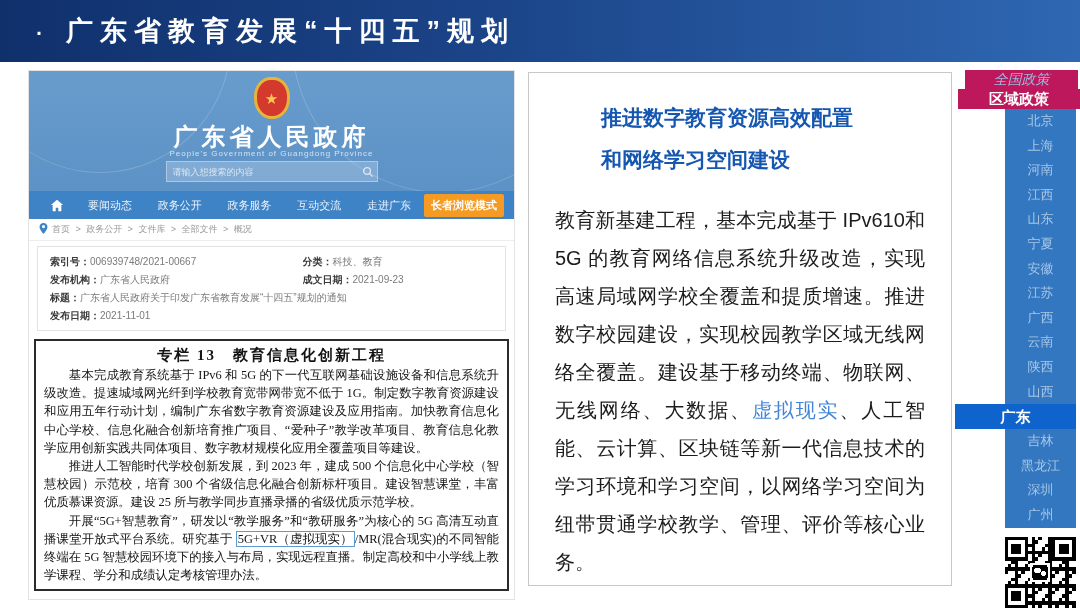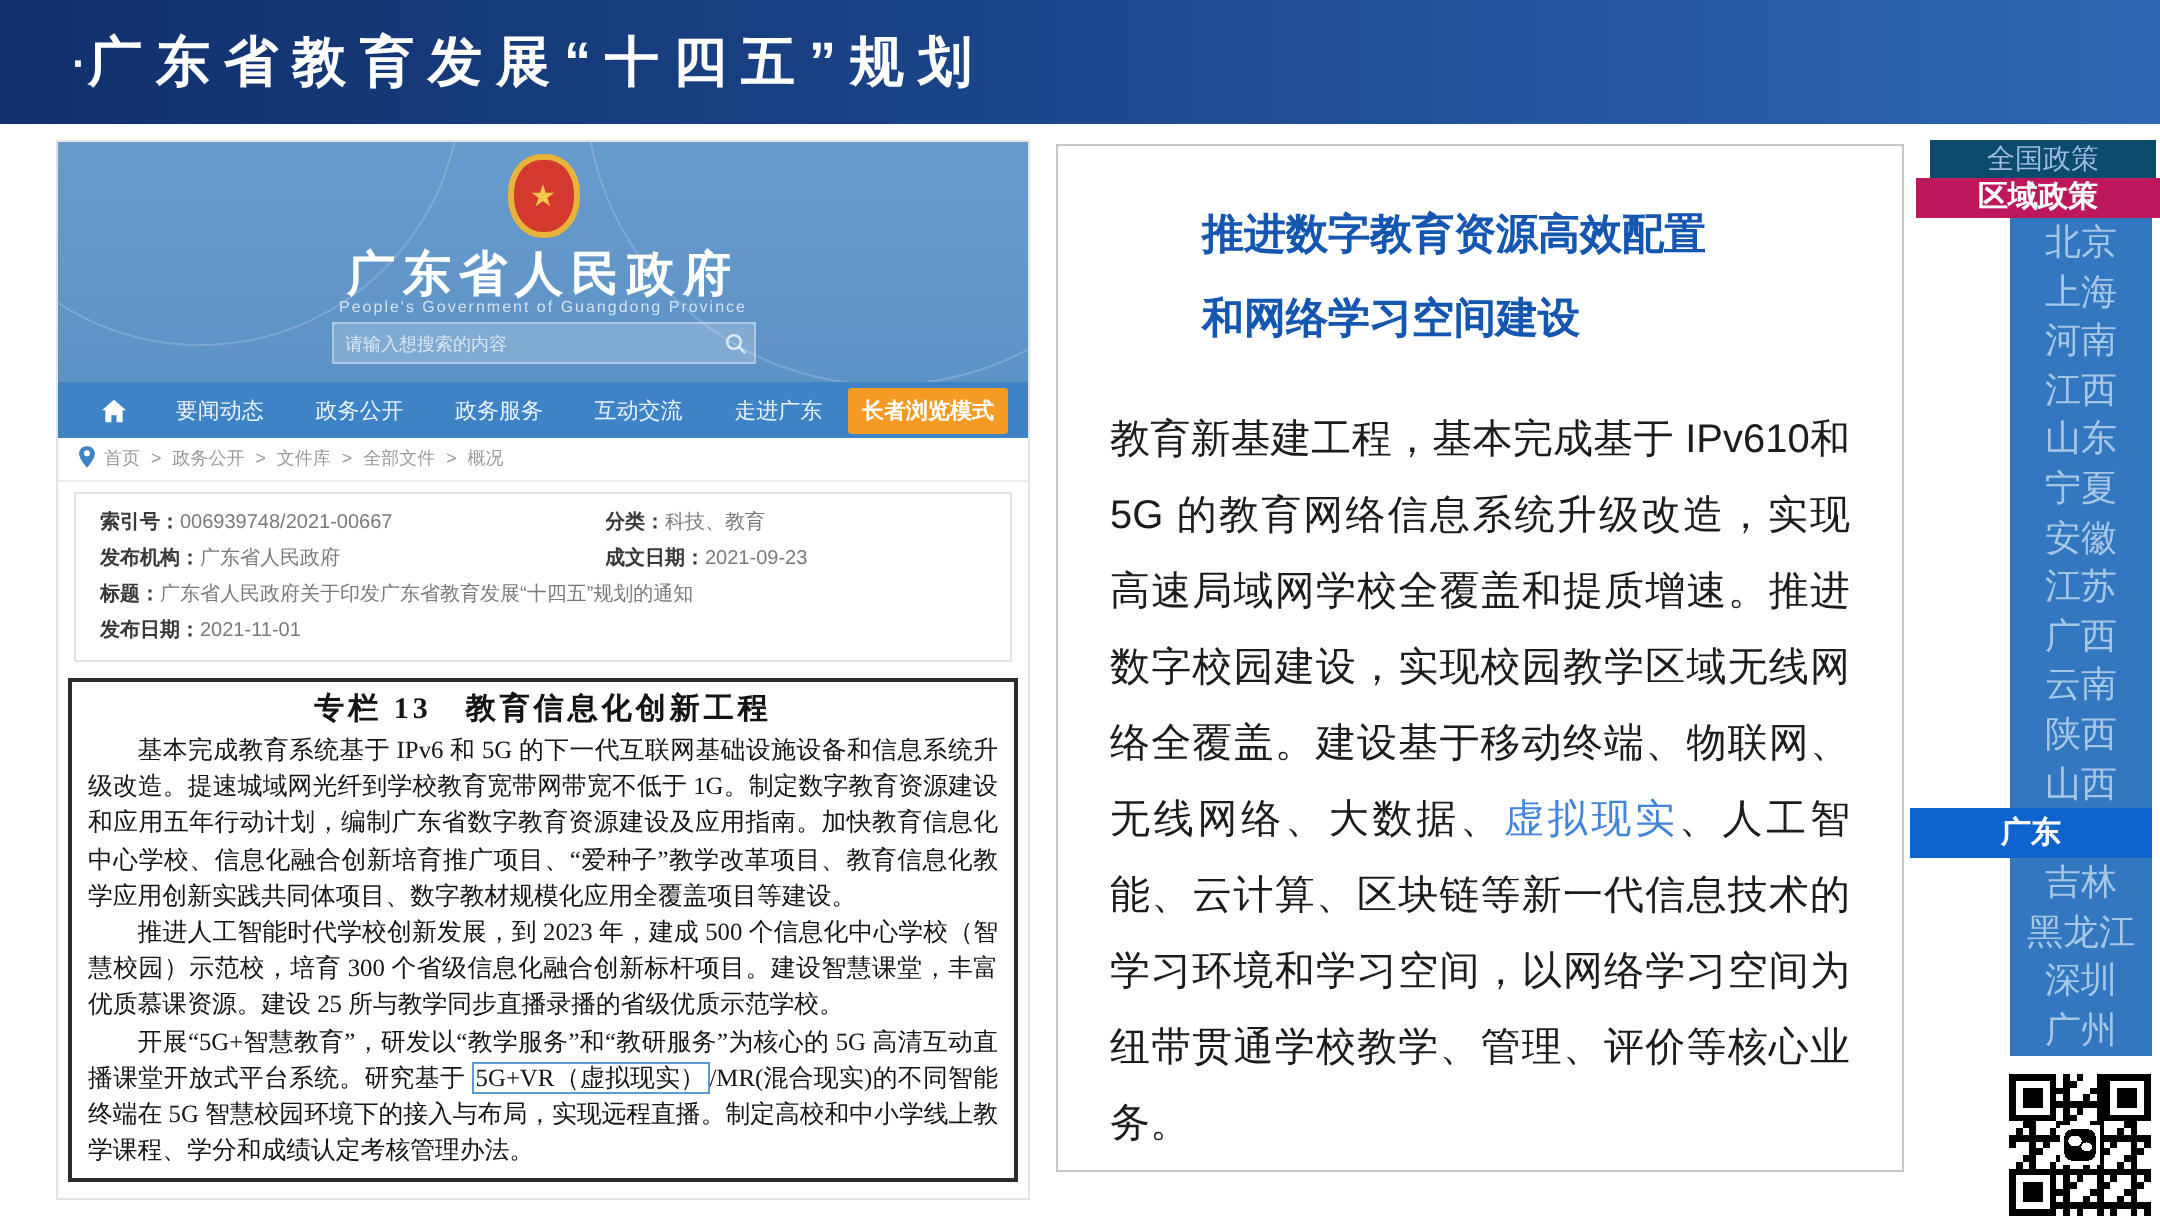--- a/index.html
+++ b/index.html
@@ -4,21 +4,21 @@
 <style>
   html,body{margin:0;padding:0;background:#ffffff;}
   .slide{position:relative;width:1080px;height:608px;background:#ffffff;overflow:hidden;
          font-family:"Liberation Sans",sans-serif;}
 
   
   .top-header{position:absolute;left:0;top:0;width:1080px;height:62px;
     background:linear-gradient(90deg,#10306c 0%,#1b4488 45%,#2f67b2 100%);
     display:flex;align-items:center;}
   .top-header .bullet{color:#fff;font-size:30px;margin-left:34px;line-height:62px;}
-  .top-header .title{color:#fff;font-size:27px;font-weight:bold;letter-spacing:7px;}
+  .top-header .title{color:#fff;font-size:27px;font-weight:bold;letter-spacing:7px;margin-left:22px;}
 
   
   .gov-panel{position:absolute;left:28px;top:70px;width:487px;height:530px;
     border:1px solid #e3e3e3;background:#fff;box-sizing:border-box;}
   .banner{position:relative;height:120px;background:linear-gradient(180deg,#689ccd 0%,#5d92c6 100%);overflow:hidden;}
   .banner .deco1,.banner .deco2{position:absolute;border:1px solid rgba(255,255,255,0.18);border-radius:50%;}
   .banner .deco1{width:260px;height:260px;left:-60px;top:-160px;transform:rotate(20deg);}
   .banner .deco2{width:300px;height:300px;right:-80px;top:-180px;transform:rotate(-15deg);}
   .emblem{position:absolute;left:50%;top:6px;transform:translateX(-50%);width:36px;height:42px;
     background:#d4392e;border:3px solid #e8b33a;border-radius:46% 46% 48% 48%;box-sizing:border-box;
@@ -61,27 +61,27 @@
   .vr-box{border:1.5px solid #5b9bd5;padding:0 1px;}
 
   
   .summary-panel{position:absolute;left:528px;top:72px;width:424px;height:514px;
     border:1px solid #c8c8c8;background:#fff;box-sizing:border-box;}
   .summary-heading{margin:24px 20px 0 72px;color:#1557b0;font-size:21px;font-weight:bold;line-height:42px;}
   .summary-body{margin:20px 26px 16px 26px;font-size:20px;line-height:38px;color:#1c1c1c;text-align:justify;}
   .hl-blue{color:#4285d8;}
 
   
-  .tab-national{position:absolute;left:965px;top:70px;width:113px;height:19px;background:#0c4a6e;
-    color:#9db9e0;font-size:14px;text-align:center;line-height:19px;cursor:pointer;}
+  .tab-national{position:absolute;left:965px;top:70px;width:113px;height:19px;background:#be185d;
+    color:#9db9e0;font-size:14px;text-align:center;line-height:19px;cursor:pointer;font-style:italic;}
   .tab-regional{position:absolute;left:958px;top:89px;width:122px;height:20px;background:#be185d;
     color:#ffffff;font-size:15px;font-weight:bold;text-align:center;line-height:20px;cursor:pointer;}
   .region-list{position:absolute;left:1005px;top:109px;width:71px;display:flex;flex-direction:column;}
   .region-item{height:24.6px;line-height:24.6px;background:#3377c1;color:#a6c6e6;
-    font-size:18px;text-align:center;cursor:pointer;}
+    font-size:13px;text-align:center;cursor:pointer;}
   .region-item.active{margin-left:-50px;width:121px;height:25px;line-height:25px;
     background:#0f63cc;color:#fff;font-weight:bold;font-size:15px;text-align:center;}
 
   
   .qr-wrap{position:absolute;left:1004px;top:537px;width:72px;height:71px;background:#fff;}
 </style>
 </head>
 <body>
 
 <div class="slide">

